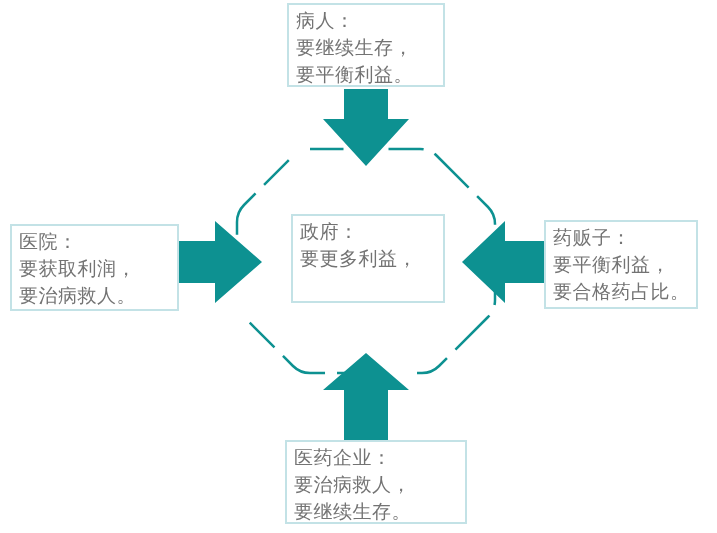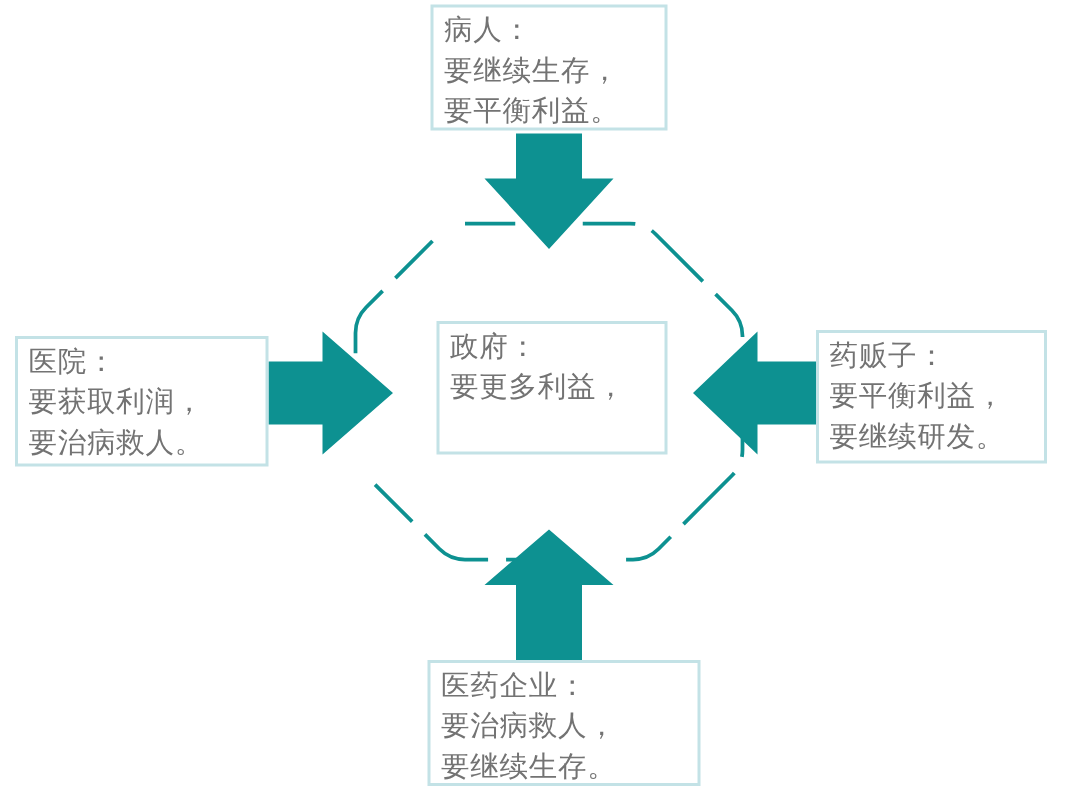--- a/index.html
+++ b/index.html
@@ -67,21 +67,21 @@
   </div>
 
   <div class="node node-center">
     <div>政府：</div>
     <div>要更多利益，</div>
   </div>
 
   <div class="node node-right">
     <div>药贩子：</div>
     <div>要平衡利益，</div>
-    <div>要继续研发。</div>
+    <div>要合格药占比。</div>
   </div>
 
   <div class="node node-bottom">
     <div>医药企业：</div>
     <div>要治病救人，</div>
     <div>要继续生存。</div>
   </div>
 
 </div>
 

